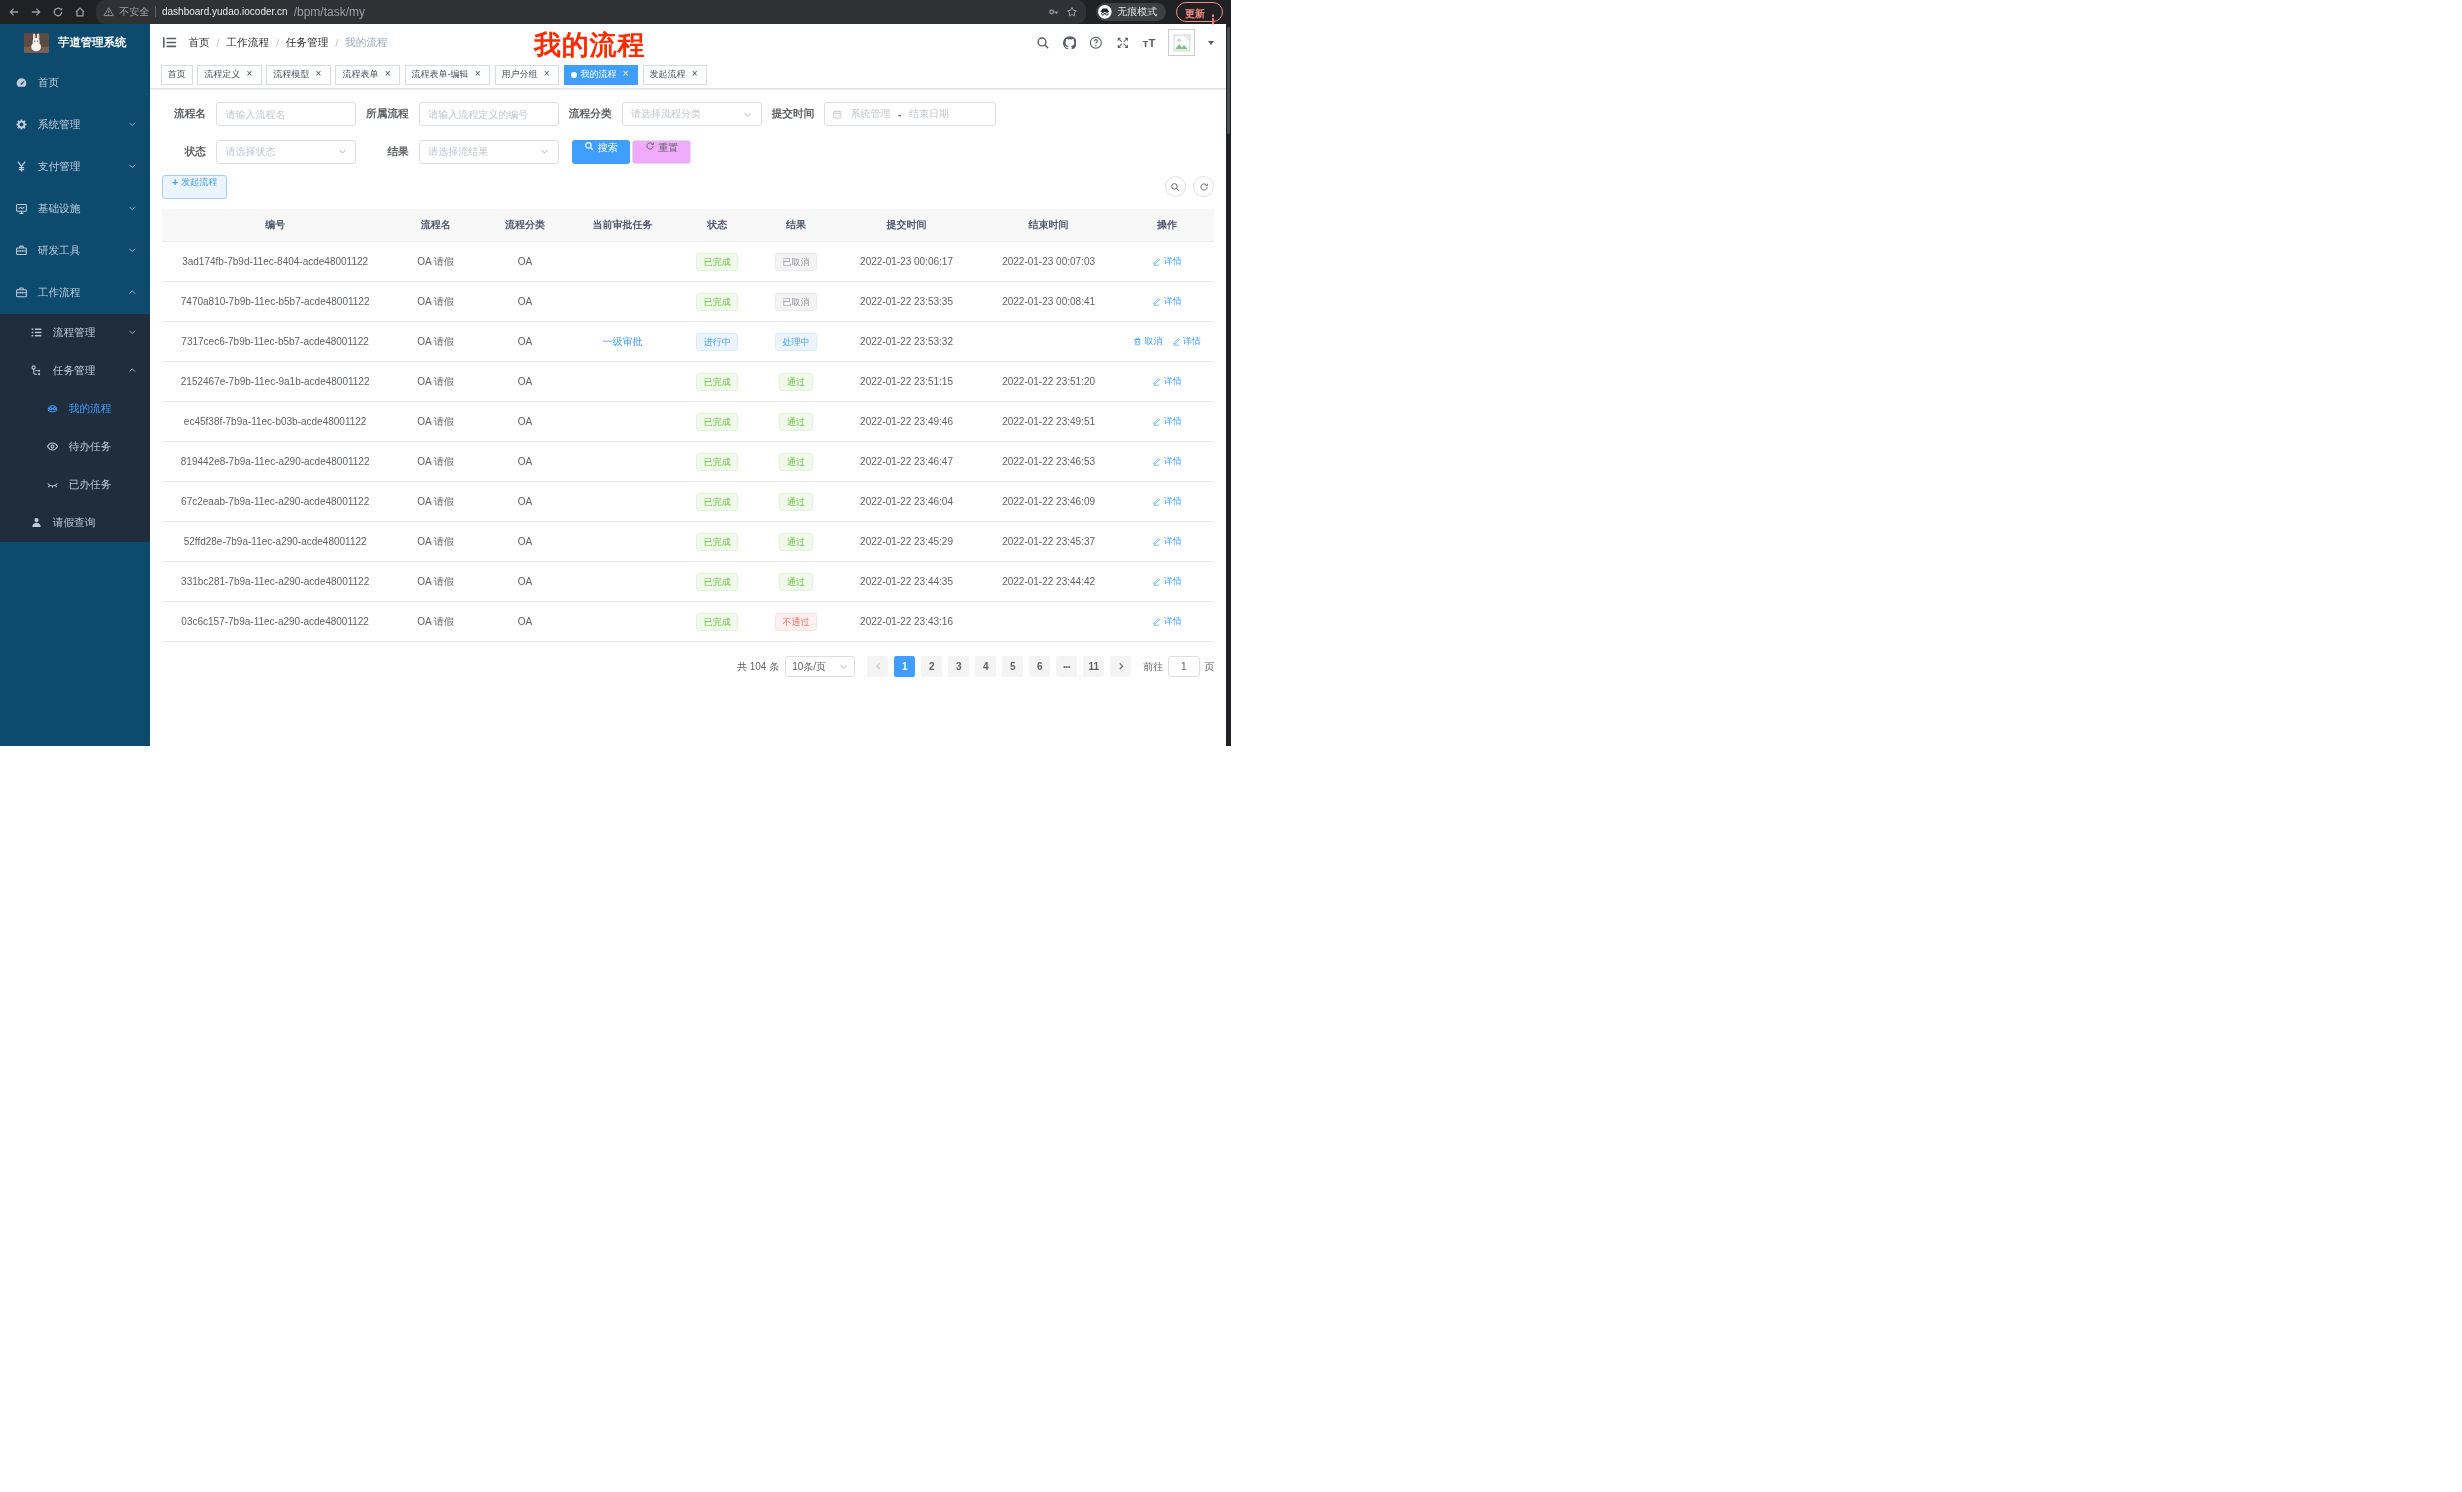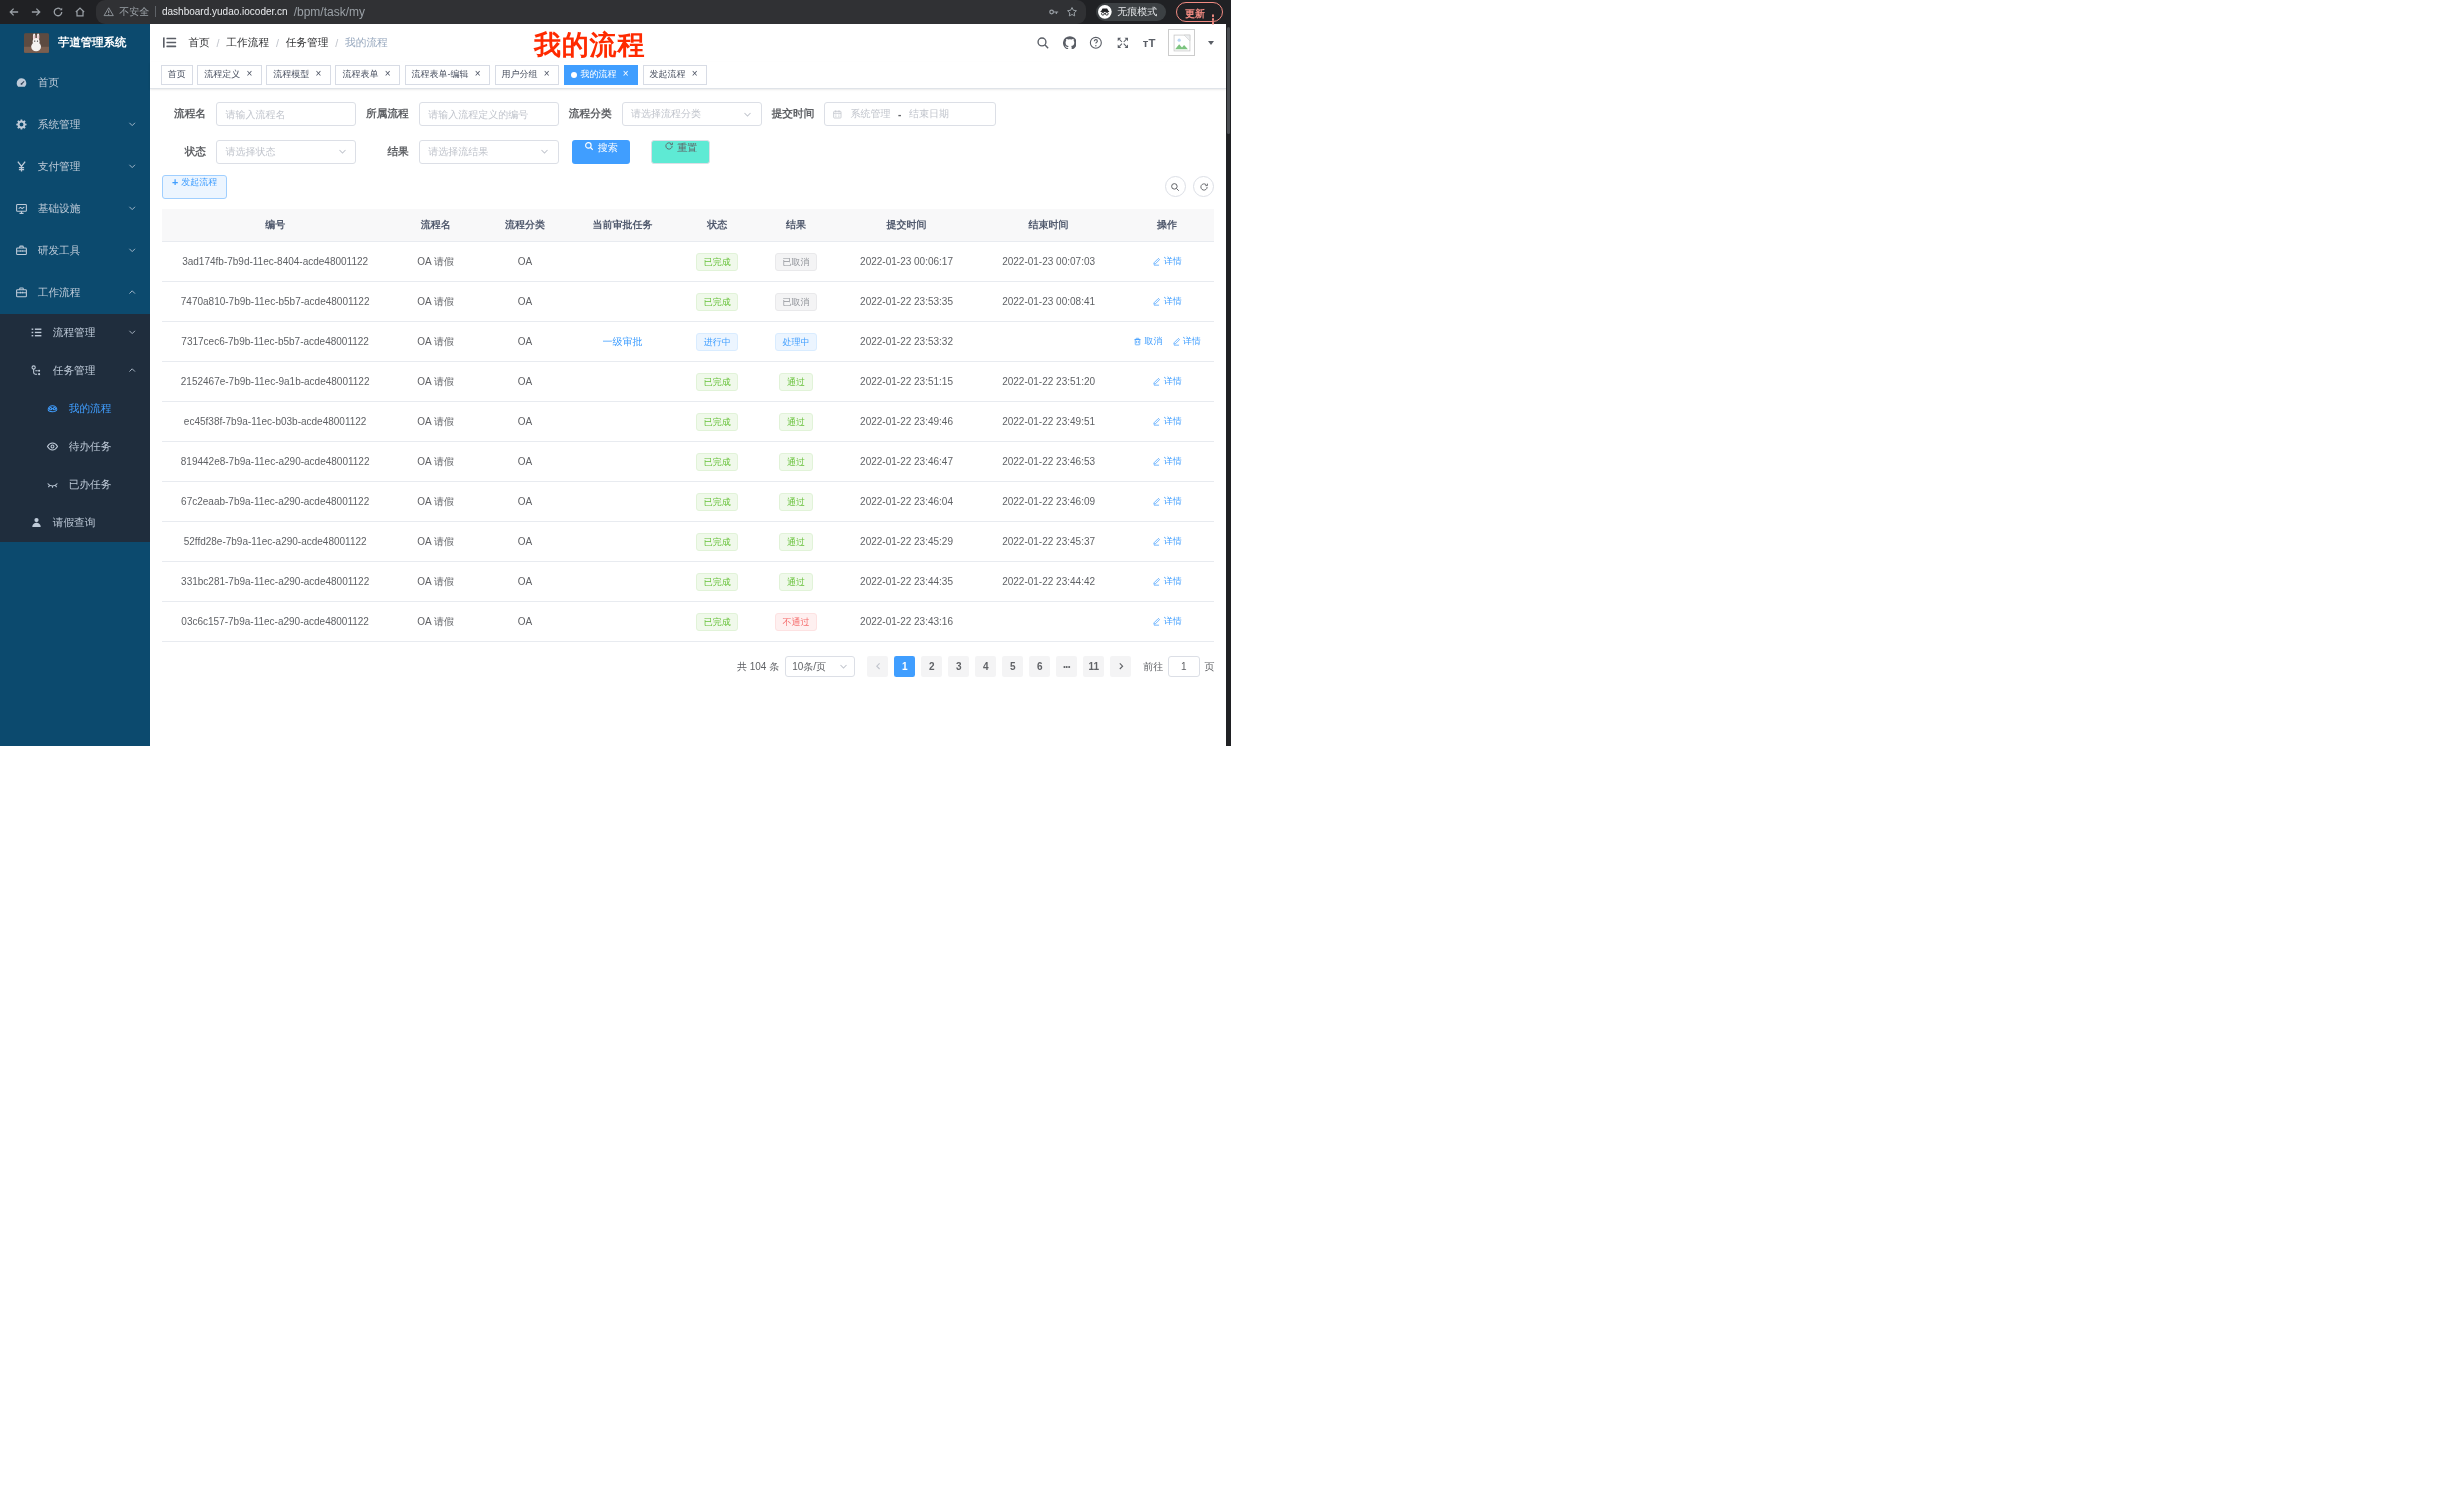--- a/index.html
+++ b/index.html
@@ -76,21 +76,21 @@
   .ph{color:#c0c4cc;font-size:10px}
   .scaret{color:#c0c4cc}
   .scaret svg{width:9px;height:9px}
   .drange{width:172px;height:24px;border:0.8px solid #dcdfe6;border-radius:3px;display:flex;align-items:center;padding:0 6.8px;gap:7.6px;font-size:10px;color:#c0c4cc;box-sizing:border-box;cursor:pointer}
   .drange .cal{color:#c0c4cc}
   .drange .cal svg{width:10.7px;height:10.7px}
   .dsep{color:#606266;font-weight:bold}
   .btn{height:24px;border-radius:3px;font-size:10px;display:inline-flex;gap:3.8px;padding:0 11.4px;cursor:pointer;border:0.8px solid transparent;box-sizing:border-box;white-space:nowrap}
   .btn svg{width:10px;height:10px}
   .btn-primary{background:#409eff;color:#fff;margin-left:6px}
-  .btn-plain{background:#5eead4;border-color:#dcdfe6;color:#606266;margin-left:21px}
+  .btn-plain{background:#f0abfc;border-color:#dcdfe6;color:#606266;margin-left:2px}
   .createrow{display:flex;align-items:center;margin-top:10.7px}
   .btn-create{background:#ecf5ff;border:0.8px solid #a0cfff;color:#409eff;padding:0 9px;font-size:9px;gap:3px}
   .plus{font-size:10.7px;font-weight:bold}
   .roundbtns{margin-left:auto;display:flex;gap:7.6px}
   .rbtn{width:21px;height:21px;border:0.8px solid #dcdfe6;border-radius:50%;display:flex;align-items:center;justify-content:center;color:#606266;background:#fff;cursor:pointer;box-sizing:border-box}
   .rbtn svg{width:10px;height:10px}
   
   table{width:100%;border-collapse:collapse;margin-top:10.7px;font-size:10px;table-layout:fixed}
   th{height:30px;background:#f8f8f9;color:#515a6e;font-weight:bold;text-align:center;border-bottom:0.8px solid #e8ebf0;font-size:10px}
   td{height:37px;color:#606266;border-bottom:0.8px solid #e8ebf0;text-align:center;overflow:hidden;white-space:nowrap;text-overflow:ellipsis}

